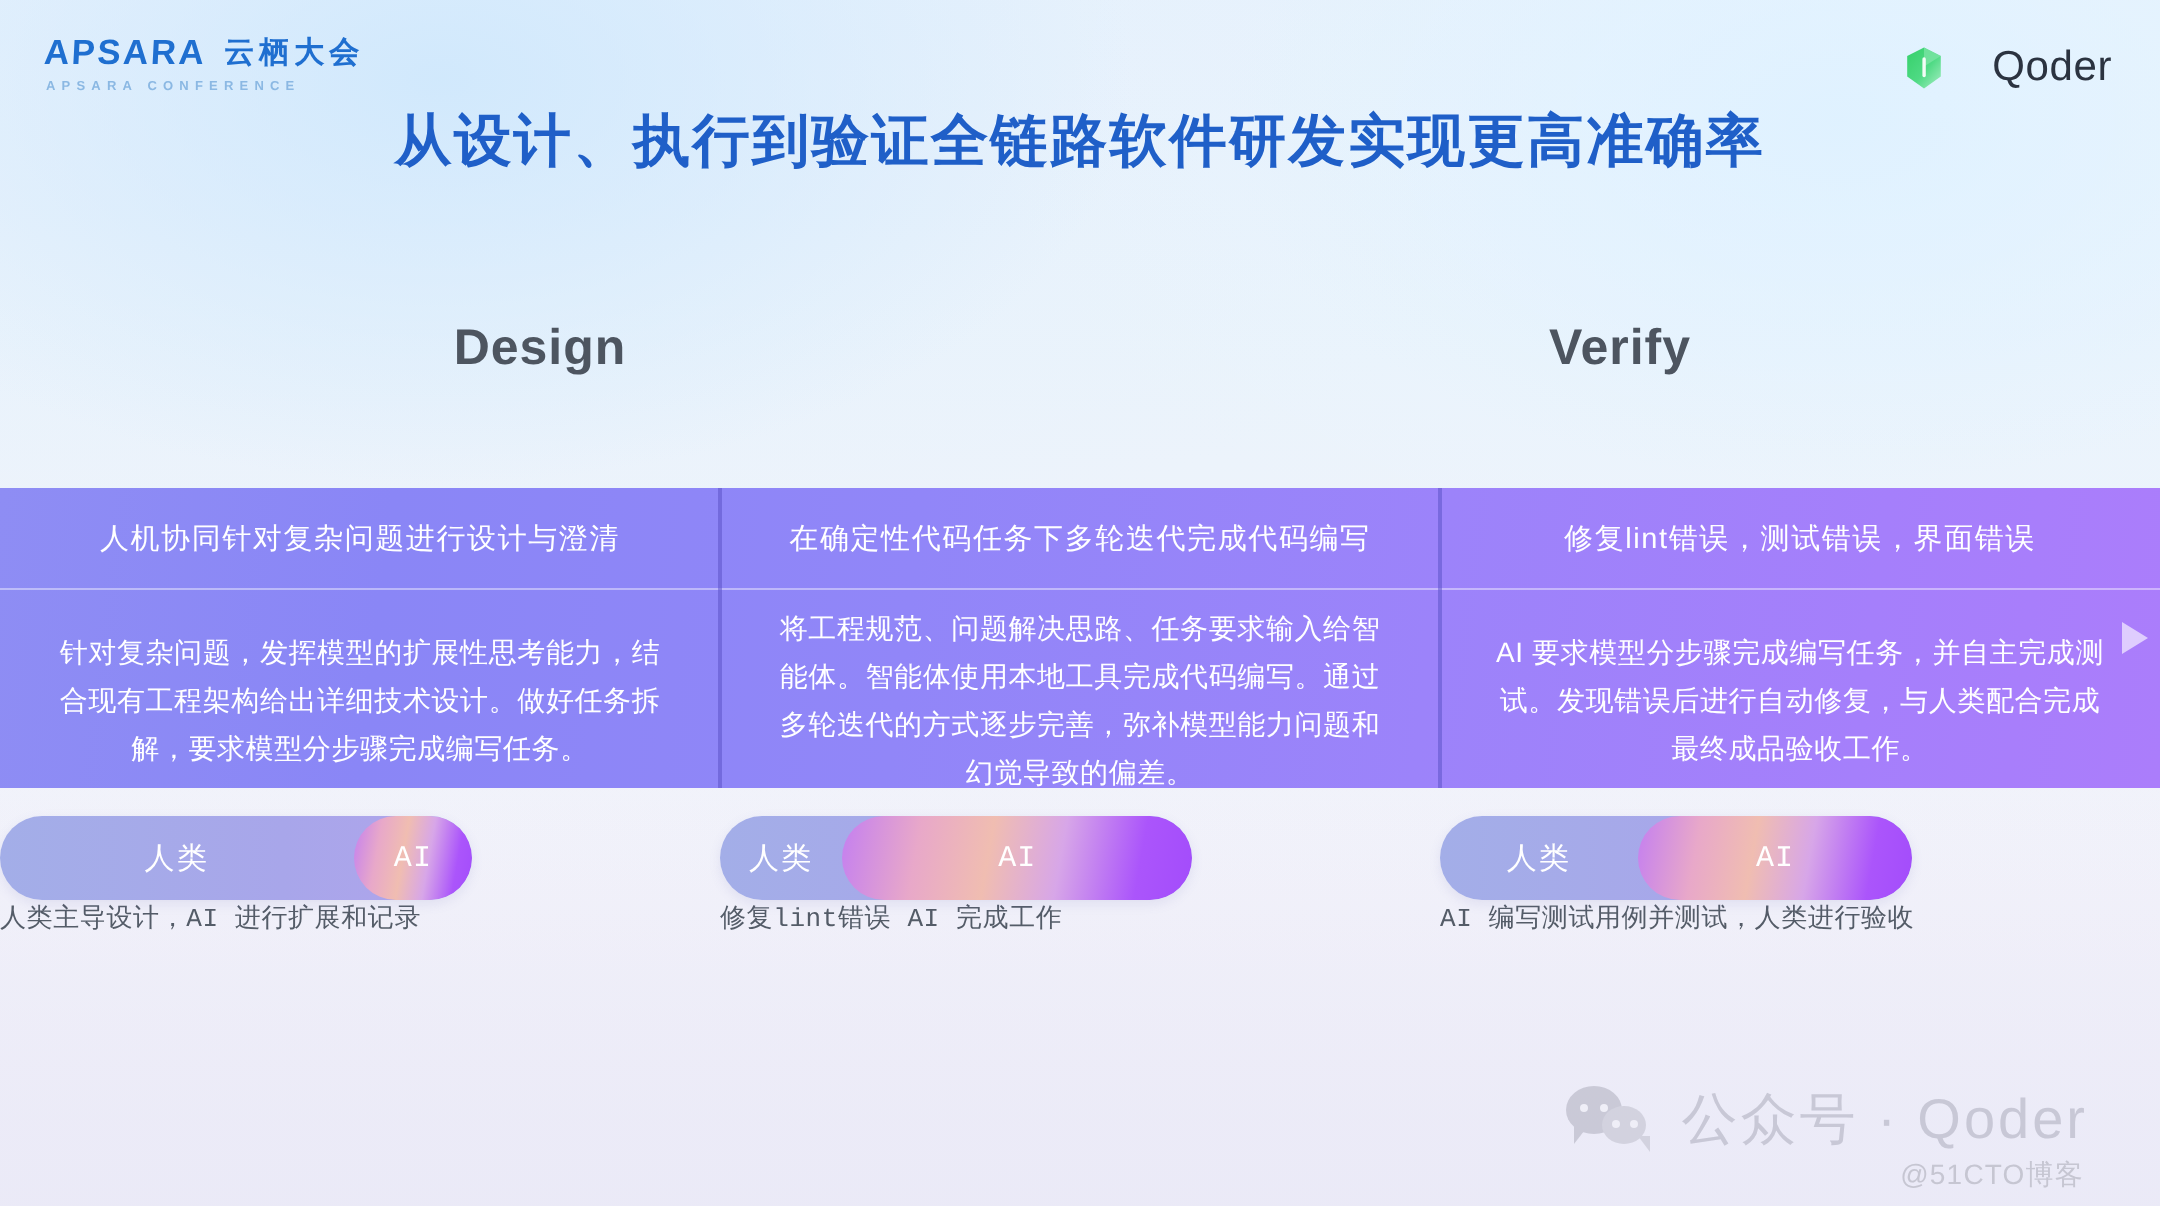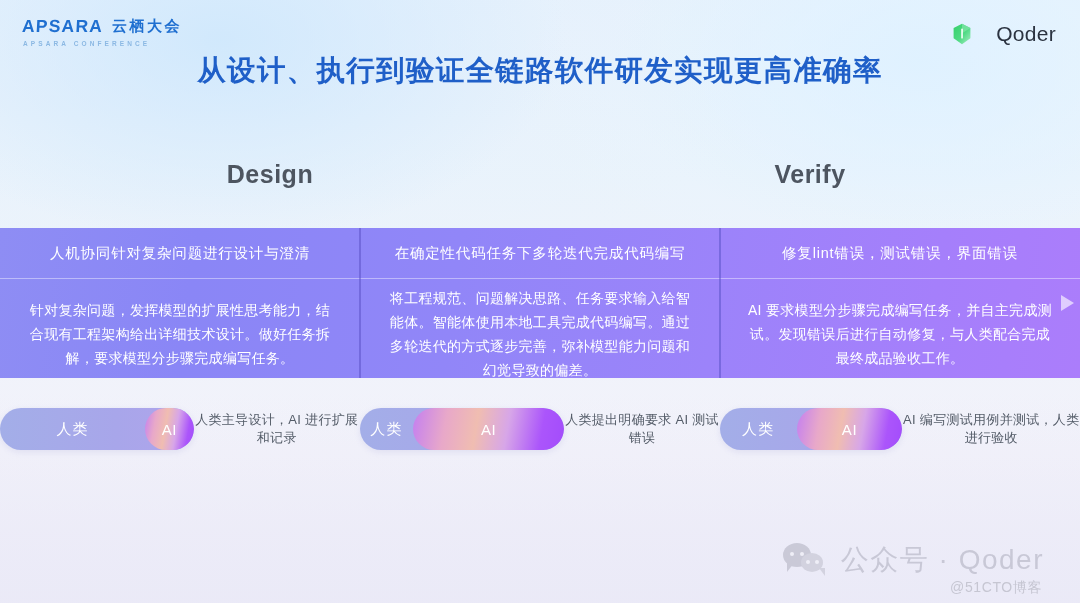--- a/index.html
+++ b/index.html
@@ -123,21 +123,21 @@
     text-align: center;
     font-size: 25px;
     color: #4d5560;
     font-weight: 700;
     letter-spacing: .5px;
   }
 
   
   .band {
     position: absolute;
-    left: 0; top: 228px;
+    left: 0; top: 244px;
     width: 1080px;
     height: 150px;
     padding-left: 22px;
   }
   .band-bg {
     position: absolute;
     inset: 0;
     background: linear-gradient(97deg, #8e8df4 0%, #8a86f6 18%, #9186f8 42%, #9c83fa 66%, #a57ffb 86%, #ab7dfb 100%);
   }
   .band-row-top {
@@ -201,21 +201,23 @@
   
   .splits {
     position: absolute;
     top: 408px; left: 0;
     width: 1080px;
     display: flex;
   }
   .split-col {
     flex: 1 1 0;
     display: flex;
-    align-items: center;
+    flex-direction: column;
+    align-items: flex-start;
+    font-family: Liberation Mono, monospace;
   }
   .pill {
     position: relative;
     width: 236px;
     height: 42px;
     border-radius: 21px;
     background: linear-gradient(90deg, #a3aee8 0%, #a8a6ea 60%, #b0a4ec 100%);
     overflow: hidden;
     box-shadow: 0 2px 6px rgba(120,120,190,.14);
   }
@@ -404,21 +406,21 @@
     <div class="split-col">
       <div class="pill">
         <div class="seg-human" style="right:74%">
           <span>人类</span>
         </div>
         <div class="seg-ai" style="width:74%"></div>
         <div class="seg-ai-label" style="right:0;width:74%">
           <span>AI</span>
         </div>
       </div>
-      <div class="caption">人类提出明确要求 AI 测试错误</div>
+      <div class="caption">修复lint错误 AI 完成工作</div>
     </div>
 
     <div class="split-col">
       <div class="pill">
         <div class="seg-human" style="right:58%">
           <span>人类</span>
         </div>
         <div class="seg-ai" style="width:58%"></div>
         <div class="seg-ai-label" style="right:0;width:58%">
           <span>AI</span>

